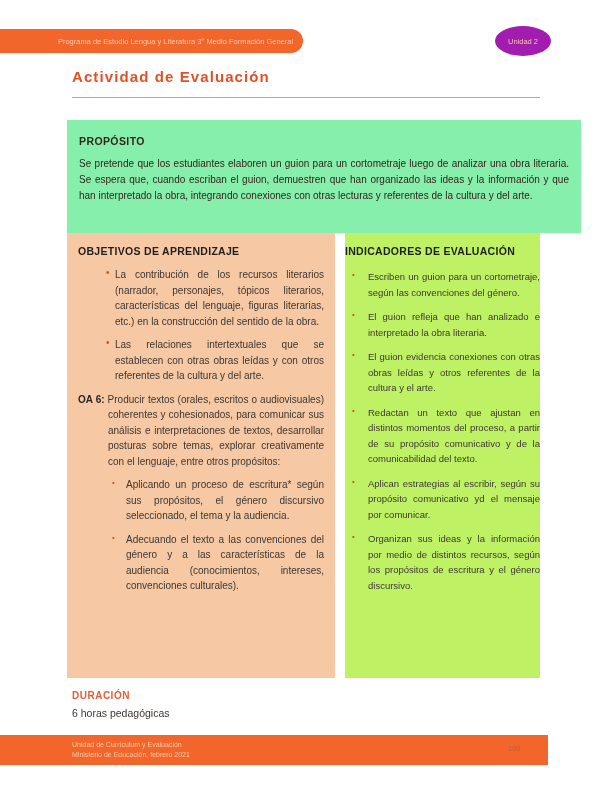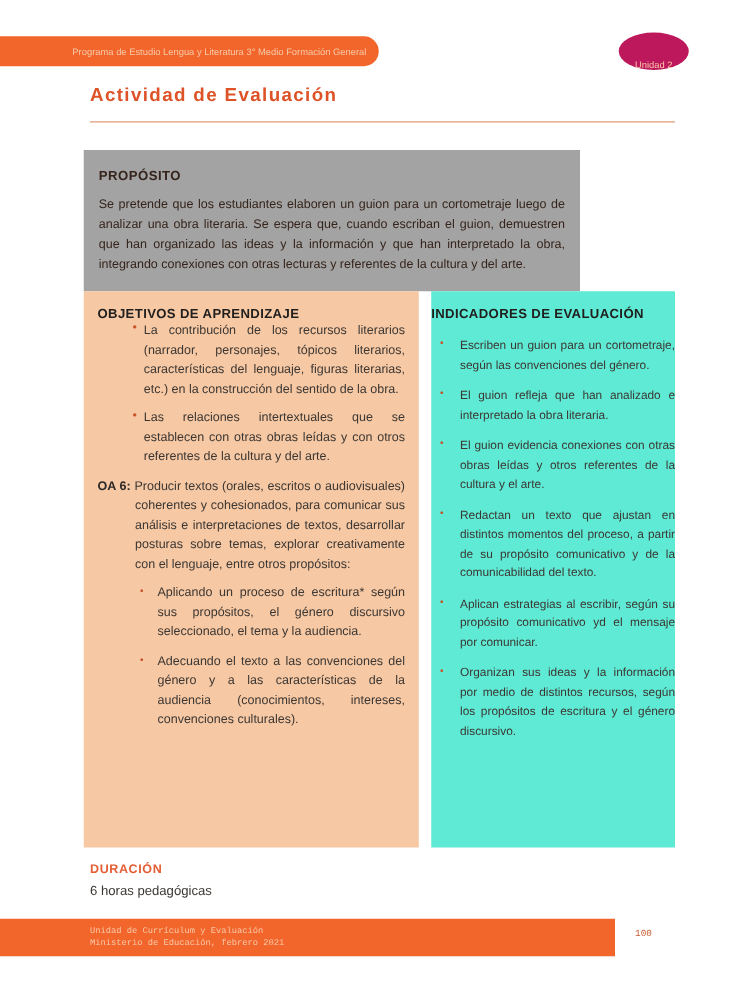--- a/index.html
+++ b/index.html
@@ -14,87 +14,88 @@
   
   .header-bar {
     position:absolute; left:0; top:29px; width:303px; height:24px;
     background:#F2662C; border-radius:0 12px 12px 0;
     display:flex; align-items:center; justify-content:center;
     padding-left:58px; padding-right:10px;
   }
   .header-bar .bar-text { color:#F8C9A8; font-size:7.5px; white-space:nowrap; }
   .unit-badge {
     position:absolute; left:495px; top:26px; width:56px; height:30px;
-    background:#be185d; border-radius:50%;
-    display:flex; align-items:flex-end; justify-content:center;
+    background:#a21caf; border-radius:50%;
+    display:flex; align-items:center; justify-content:center;
   }
   .unit-badge span { color:#F8C9A8; font-size:7.5px; }
   
   .page-title {
     position:absolute; left:72px; top:68px;
     font-size:15px; font-weight:bold; color:#DE5227; letter-spacing:1.1px;
   }
   .title-rule {
     position:absolute; left:72px; top:97px; width:468px; height:1px;
     background:#E09A78;
   }
   
   .proposito {
-    position:absolute; left:67px; top:120px; width:397px; height:113px;
-    background:#a3a3a3; padding:15px 12px 0 12px; overflow:hidden;
+    position:absolute; left:67px; top:120px; width:514px; height:113px;
+    background:#86efac; padding:15px 12px 0 12px; overflow:hidden;
   }
   .proposito .panel-heading {
     font-size:10.5px; font-weight:bold; color:#35241B; letter-spacing:0.4px;
     margin-bottom:9px;
   }
   .proposito p {
     font-size:10px; line-height:16px; color:#35241B; text-align:justify;
   }
   
   .objetivos {
     position:absolute; left:67px; top:233px; width:268px; height:445px;
     background:#F6C8A4; padding:12px 11px 0 11px; overflow:hidden;
   }
   .col-heading {
     font-size:10.5px; font-weight:bold; color:#201F1D; letter-spacing:0.3px;
+    margin-bottom:10px;
   }
   .oa-para {
     font-size:10px; line-height:15.5px; color:#3c3733;
     text-align:justify; padding-left:30px; text-indent:-30px; margin-bottom:8px;
   }
   .oa-label { font-weight:bold; color:#2b2724; }
   ul.blist { list-style:none; }
   ul.blist li { display:flex; margin-bottom:8px; }
   ul.blist .bullet { color:#C85329; flex:0 0 auto; }
   ul.blist .btext { flex:1 1 auto; font-size:10px; line-height:15.5px; text-align:justify; color:#3c3733; }
   ul.oa1-list { margin-left:28px; }
   ul.oa1-list .bullet { width:9px; font-size:10px; }
   ul.oa6-list { margin-left:34px; }
   ul.oa6-list .bullet { width:14px; font-size:8px; padding-top:1px; }
   .footnote { font-size:8.8px; line-height:13px; color:#3c3733; margin-top:2px; }
   
   .indicadores {
     position:absolute; left:345px; top:233px; width:195px; height:445px;
-    background:#5eead4; padding-top:12px; overflow:hidden;
+    background:#bef264; padding-top:12px; overflow:hidden;
   }
   .indicadores .col-heading { margin-bottom:12px; }
   ul.ind-list { list-style:none; padding-left:7px; }
   ul.ind-list li { display:flex; margin-bottom:9px; }
   ul.ind-list .bullet { width:16px; flex:0 0 auto; color:#C85329; font-size:8px; padding-top:1px; }
   ul.ind-list .btext { flex:1 1 auto; font-size:9.5px; line-height:15.5px; text-align:justify; color:#3c3733; }
   
   .duracion { position:absolute; left:72px; top:690px; }
   .duracion .dur-heading {
     font-size:10px; font-weight:bold; color:#E45D34; letter-spacing:0.5px;
   }
   .duracion .dur-value { font-size:10.5px; color:#3c3733; margin-top:6px; }
   
   .footer-bar {
-    position:absolute; left:0; top:735px; width:492px; height:30px;
-    background:#F2662C; display:flex; align-items:center;font-family:Liberation Mono, monospace;
+    position:absolute; left:0; top:735px; width:548px; height:30px;
+    background:#F2662C; display:flex; align-items:center;
   }
   .footer-org { margin-left:72px; }
   .footer-org div { font-size:7px; line-height:10px; color:#F8C9A8; }
   .footer-page {
     position:absolute; left:508px; top:9px;
     font-size:7.5px; color:#CD5A2E;
   }
 </style>
 </head>
 <body>

